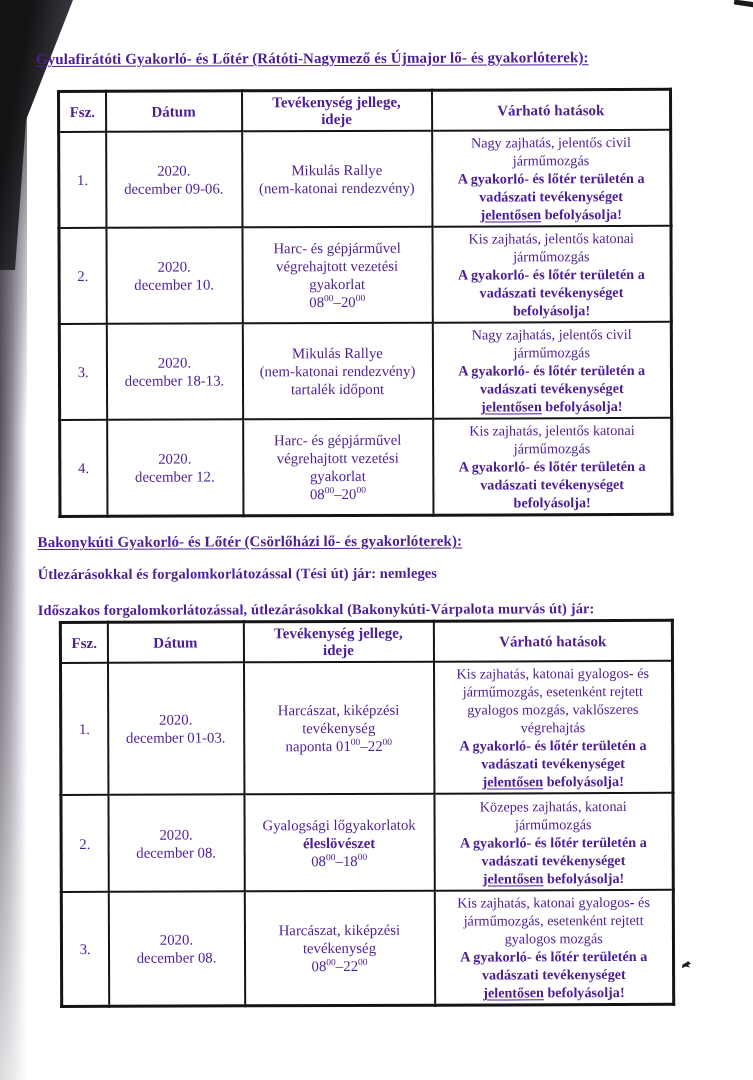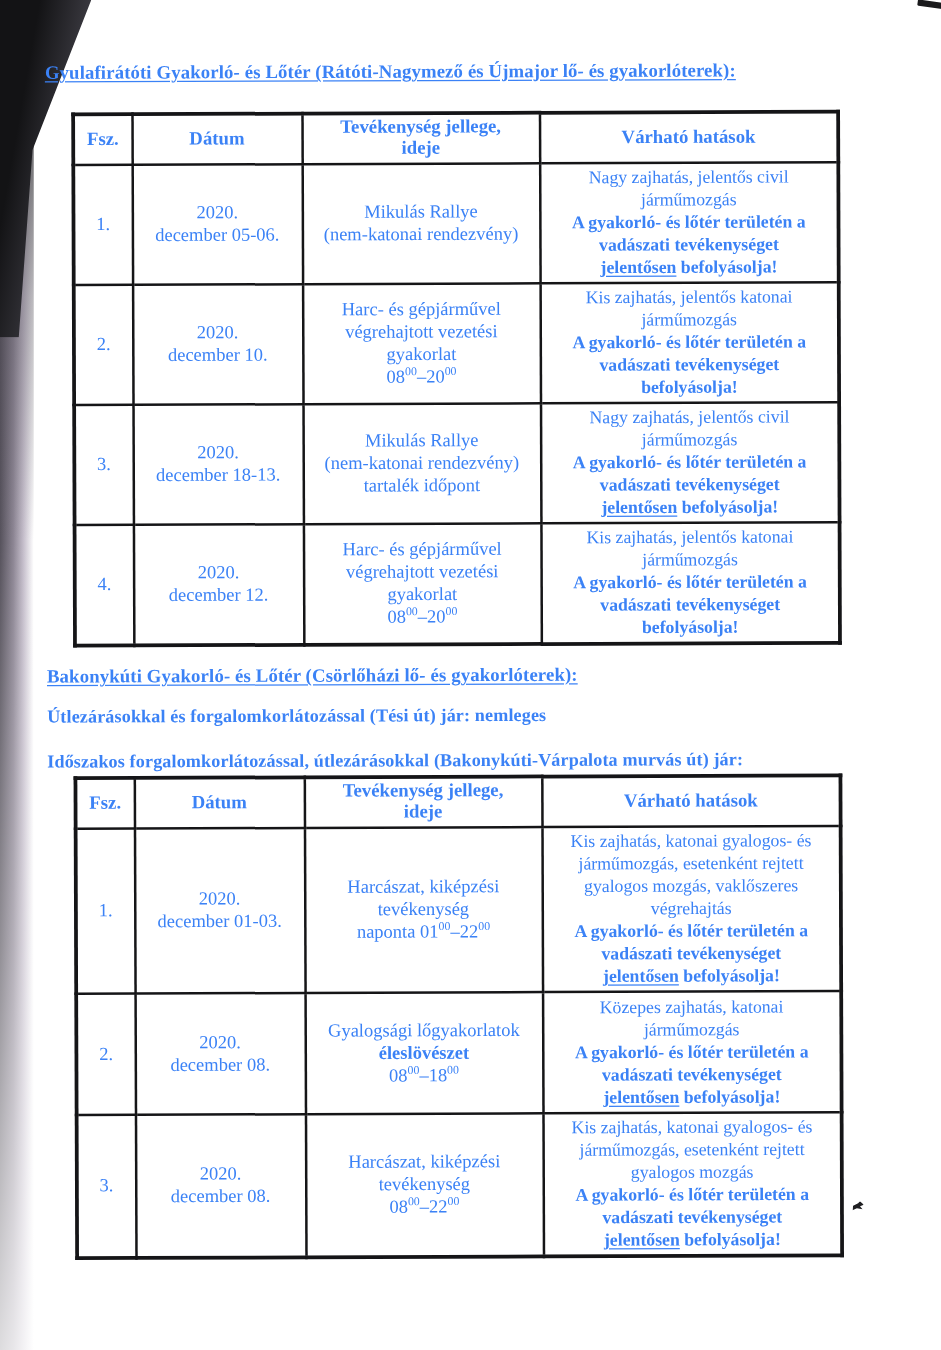--- a/index.html
+++ b/index.html
@@ -1,18 +1,18 @@
 <!DOCTYPE html>
 <html><head>
 <meta charset="utf-8">
 <style>
   html,body{margin:0;padding:0;background:#ffffff;}
   .doc{
     position:relative;width:753px;height:1080px;background:#ffffff;
-    overflow:hidden;color:#3b82f6;
+    overflow:hidden;color:#4c1d95;
     font-family:"Liberation Serif","DejaVu Serif",serif;
   }
   
   .edge-band{
     position:absolute;left:0;top:0;bottom:0;width:27px;z-index:1;
     background:linear-gradient(90deg,#56525c 0%,#8d8694 40%,#c6bfcc 70%,rgba(255,255,255,0) 100%);
   }
   .edge-band::after{
     content:"";position:absolute;inset:0;
     background:linear-gradient(180deg,rgba(18,18,20,.9) 0%,rgba(70,66,76,.35) 22%,rgba(255,255,255,0) 40%,rgba(255,255,255,.35) 70%,rgba(255,255,255,.8) 100%);
@@ -101,21 +101,21 @@
           <th>
               <div class="ln"><span>Várható hatások</span></div>
             </th>
         </tr>
       </thead>
       <tbody>
         <tr style="height:91px">
           <td class="c-num">1.</td>
           <td class="c-date">
               <div class="ln"><span>2020.</span></div>
-              <div class="ln"><span>december 05-06.</span></div>
+              <div class="ln"><span>december 09-06.</span></div>
             </td>
           <td class="c-act">
               <div class="ln"><span>Mikulás Rallye</span></div>
               <div class="ln"><span>(nem-katonai rendezvény)</span></div>
             </td>
           <td class="c-eff">
               <div class="ln"><span>Nagy zajhatás, jelentős civil</span></div>
               <div class="ln"><span>járműmozgás</span></div>
               <div class="ln"><span class="b">A gyakorló- és lőtér területén a</span></div>
               <div class="ln"><span class="b">vadászati tevékenységet</span></div>

